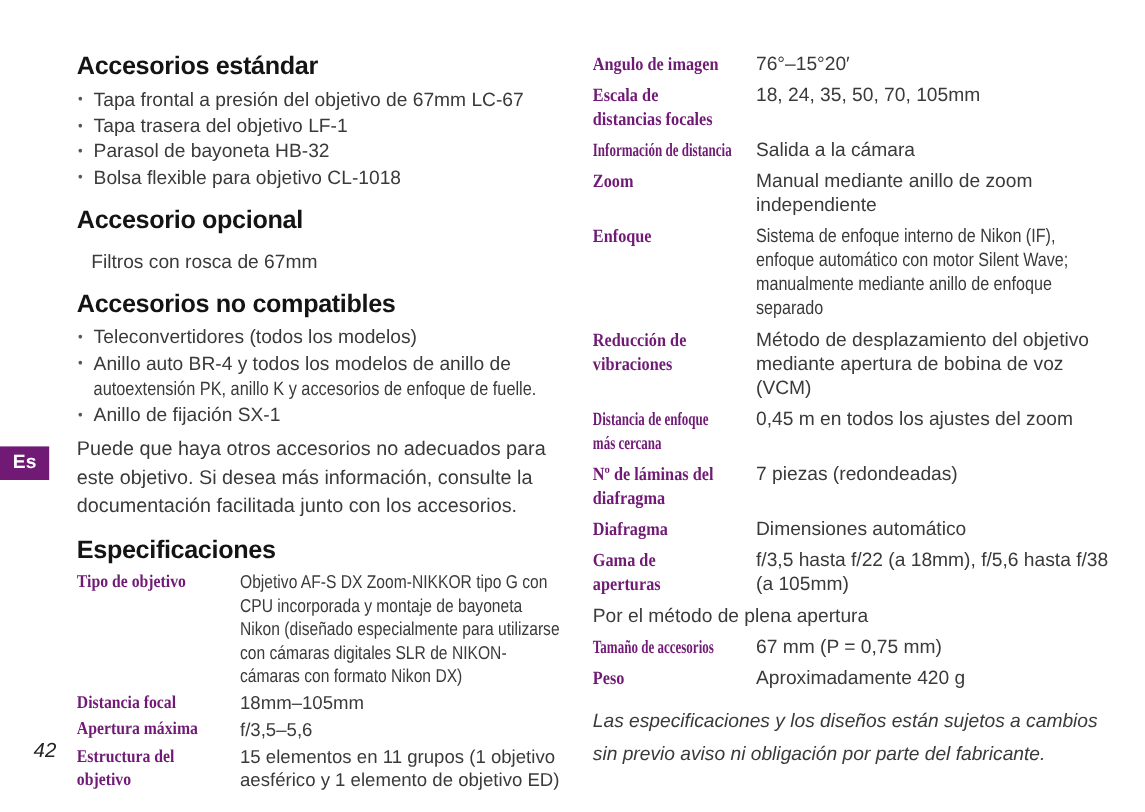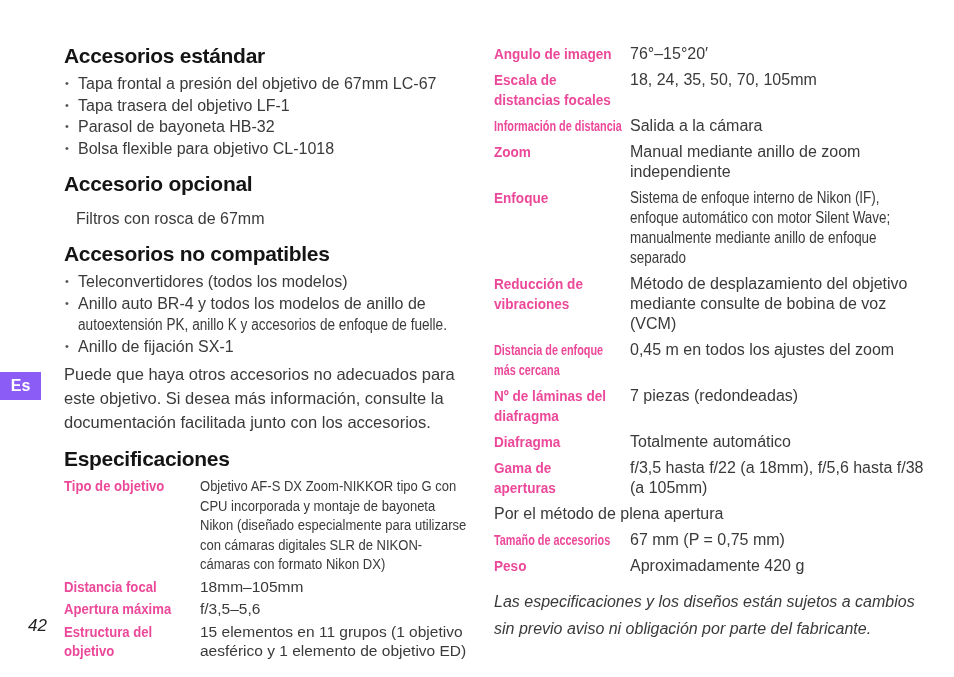--- a/index.html
+++ b/index.html
@@ -15,37 +15,37 @@
   ul.bullets{list-style:none;margin:0 0 2px 0;padding:0;}
   ul.bullets li{display:flex;font-size:16px;line-height:21.5px;color:#3a3a3a;}
   .dot{width:13px;flex:none;padding-left:1px;font-size:11px;color:#555;line-height:21.5px;}
   .bt{flex:1;}
   .cond-line{display:block;width:118%;transform:scaleX(0.85);transform-origin:0 0;}
 
   .plain{margin:12px;font-size:16px;line-height:21px;color:#3a3a3a;}
   .para{margin:5px 0 0 0;font-size:16.5px;line-height:24px;color:#3a3a3a;width:408px;}
 
   .spec .row{display:flex;margin-bottom:3px;}
-  .lbl{width:136px;flex:none;font-weight:700;color:#ec4899;}
+  .lbl{width:136px;flex:none;font-weight:700;color:#701a75;font-family:Liberation Serif, serif;}
   .lbl>span{display:inline-block;width:114%;transform:scaleX(0.875);transform-origin:0 0;white-space:pre-line;}
   .lbl-c>span{width:143%;transform:scaleX(0.70);}
   .val{flex:1;color:#3a3a3a;}
 
   .spec-left .lbl{font-size:15px;line-height:19.5px;}
   .spec-left .val{font-size:15.5px;line-height:19.5px;}
   .spec-right .row{margin-bottom:6px;}
   .spec-right .lbl{font-size:15.5px;line-height:20px;}
   .spec-right .val{font-size:16px;line-height:20px;}
 
   .cx{display:inline-block;width:119%;transform:scaleX(0.84);transform-origin:0 0;}
   .cxs{display:inline-block;width:116%;transform:scaleX(0.862);transform-origin:0 0;font-size:14px;line-height:18px;}
 
   .footnote{font-style:italic;font-size:16px;line-height:27px;color:#3a3a3a;margin-top:12px;width:434px;}
 
-  .es-tab{position:absolute;left:0;top:372px;width:41px;height:28px;background:#8b5cf6;
+  .es-tab{position:absolute;left:0;top:372px;width:41px;height:28px;background:#701a75;
           color:#fff;font-weight:700;font-size:16px;display:flex;align-items:center;justify-content:center;}
   .page-number{position:absolute;left:28px;top:616px;font-style:italic;font-size:17px;color:#222;text-align:center;}
 </style>
 </head>
 <body>
 
 <div class="page">
 
   <div class="es-tab">
     <span>Es</span>
@@ -136,35 +136,35 @@
           <div class="lbl"><span>Zoom</span></div>
           <div class="val">Manual mediante anillo de zoom independiente</div>
         </div>
         <div class="row">
           <div class="lbl"><span>Enfoque</span></div>
           <div class="val"><span class="cx">Sistema de enfoque interno de Nikon (IF), enfoque automático con motor Silent Wave; manualmente mediante anillo de enfoque separado</span></div>
         </div>
         <div class="row">
           <div class="lbl"><span>Reducción de
 vibraciones</span></div>
-          <div class="val">Método de desplazamiento del objetivo mediante consulte de bobina de voz (VCM)</div>
+          <div class="val">Método de desplazamiento del objetivo mediante apertura de bobina de voz (VCM)</div>
         </div>
         <div class="row">
           <div class="lbl lbl-c"><span>Distancia de enfoque
 más cercana</span></div>
           <div class="val">0,45 m en todos los ajustes del zoom</div>
         </div>
         <div class="row">
           <div class="lbl"><span>Nº de láminas del
 diafragma</span></div>
           <div class="val">7 piezas (redondeadas)</div>
         </div>
         <div class="row">
           <div class="lbl"><span>Diafragma</span></div>
-          <div class="val">Totalmente automático</div>
+          <div class="val">Dimensiones automático</div>
         </div>
         <div class="row">
           <div class="lbl"><span>Gama de
 aperturas</span></div>
           <div class="val">f/3,5 hasta f/22 (a 18mm), f/5,6 hasta f/38 (a 105mm)</div>
         </div>
         <div class="row">
           <div class="val">Por el método de plena apertura</div>
         </div>
         <div class="row">

